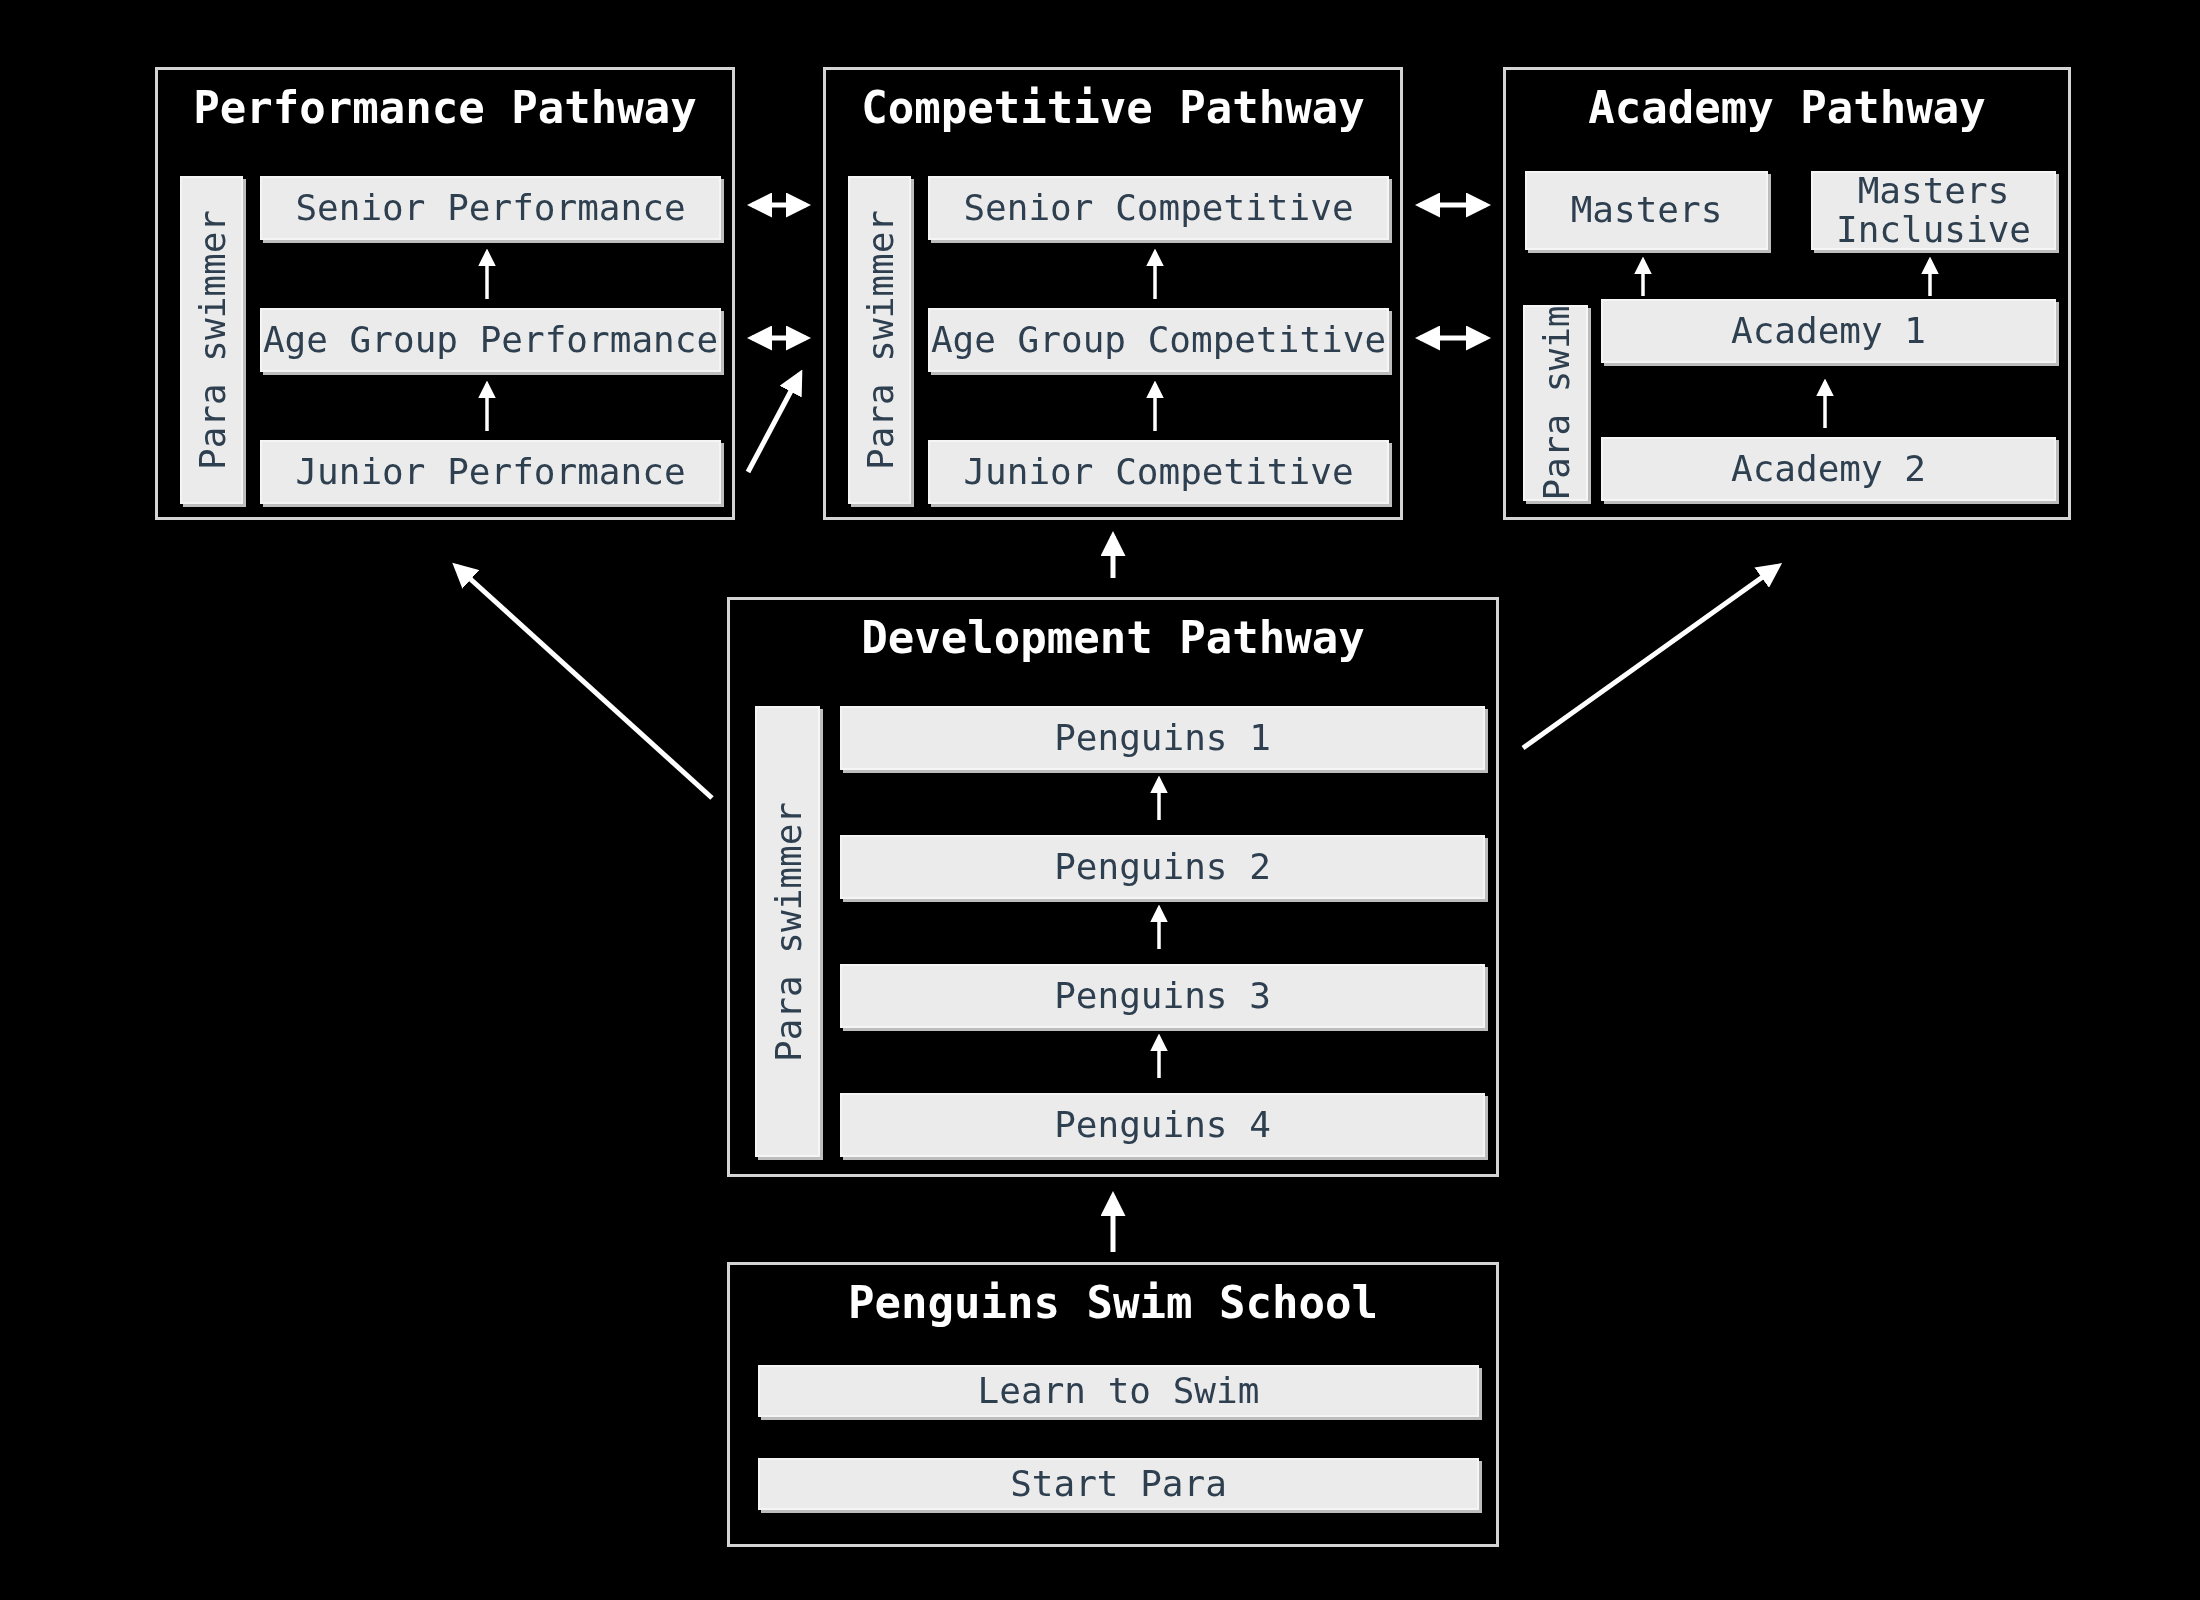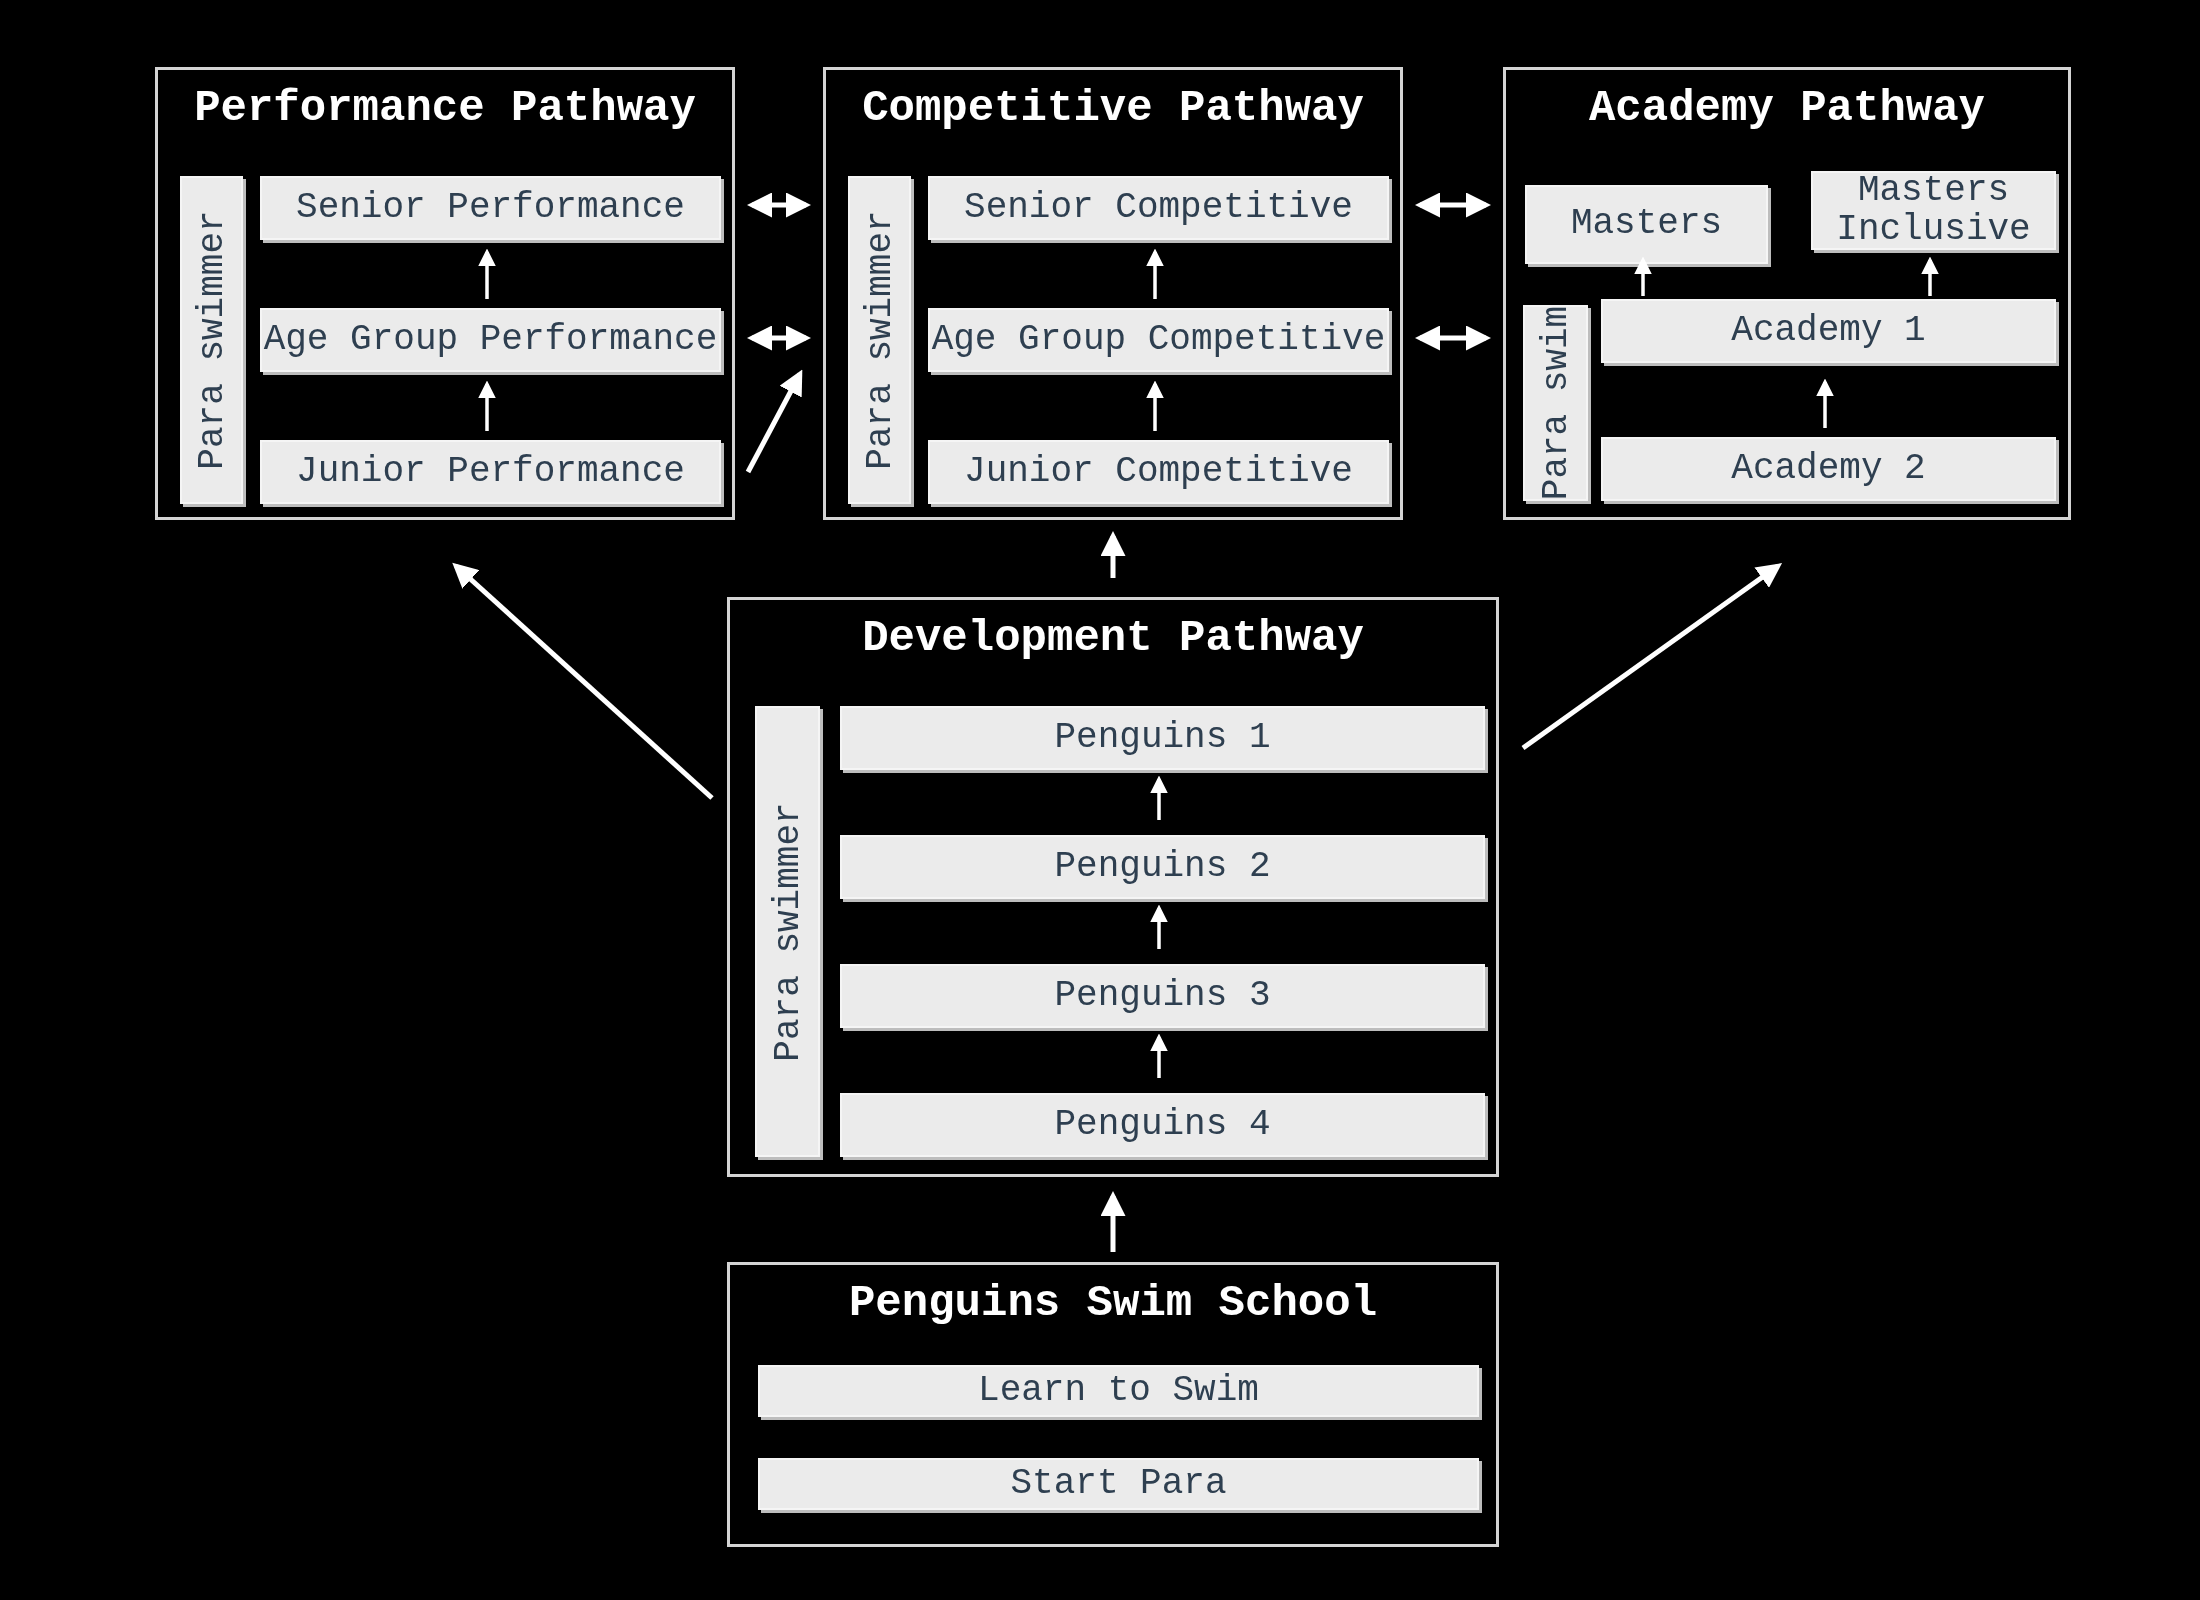--- a/index.html
+++ b/index.html
@@ -12,21 +12,21 @@
     --title-text:#ffffff;
     --arrow:#ffffff;
   }
   html,body{margin:0;padding:0;background:var(--background);}
   .canvas{
     position:relative;width:2200px;height:1600px;background:var(--background);
     font-family:"DejaVu Sans Mono","Liberation Mono",monospace;overflow:hidden;
   }
   .pathway{
     position:absolute;background:var(--background);
-    border:3px solid var(--box-border);box-sizing:border-box;font-family:Liberation Mono, monospace;
+    border:3px solid var(--box-border);box-sizing:border-box;
   }
   .pathway-title{
     position:absolute;top:14px;left:0;right:0;text-align:center;
     color:var(--title-text);font-weight:bold;font-size:44px;line-height:1.1;
     white-space:nowrap;
   }
   .item{
     position:absolute;box-sizing:border-box;
     background:var(--item-fill);
     border:2px solid var(--item-edge);
@@ -59,21 +59,21 @@
   #school{left:727px;top:1262px;width:772px;height:285px;}
 
   
   #perf .vlabel,#comp .vlabel{left:22px;top:106px;width:63px;height:328px;}
   #perf .stage,#comp .stage{left:102px;width:461px;height:64px;}
   .stage-row0{top:106px;}
   .stage-row1{top:238px;}
   .stage-row2{top:370px;}
 
   
-  #acad .masters{left:19px;top:115px;width:243px;height:79px;}
+  #acad .masters{left:19px;top:101px;width:243px;height:79px;}
   #acad .masters-inc{left:305px;top:101px;width:245px;height:79px;}
   #acad .vlabel{left:17px;top:235px;width:65px;height:196px;}
   #acad .stageA{left:95px;width:455px;height:64px;}
   .stageA-row0{top:229px;}
   .stageA-row1{top:367px;}
 
   
   #dev .vlabel{left:25px;top:106px;width:65px;height:451px;}
   #dev .stageD{left:110px;width:645px;height:64px;}
   .stageD-row0{top:106px;}

